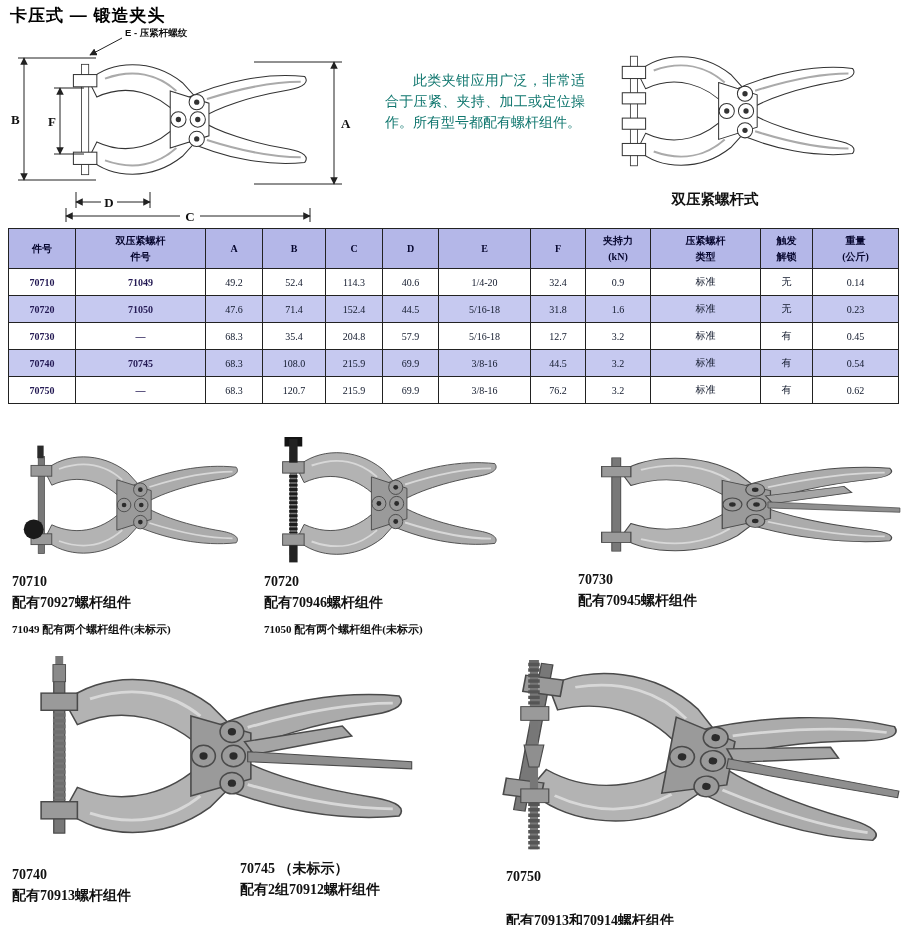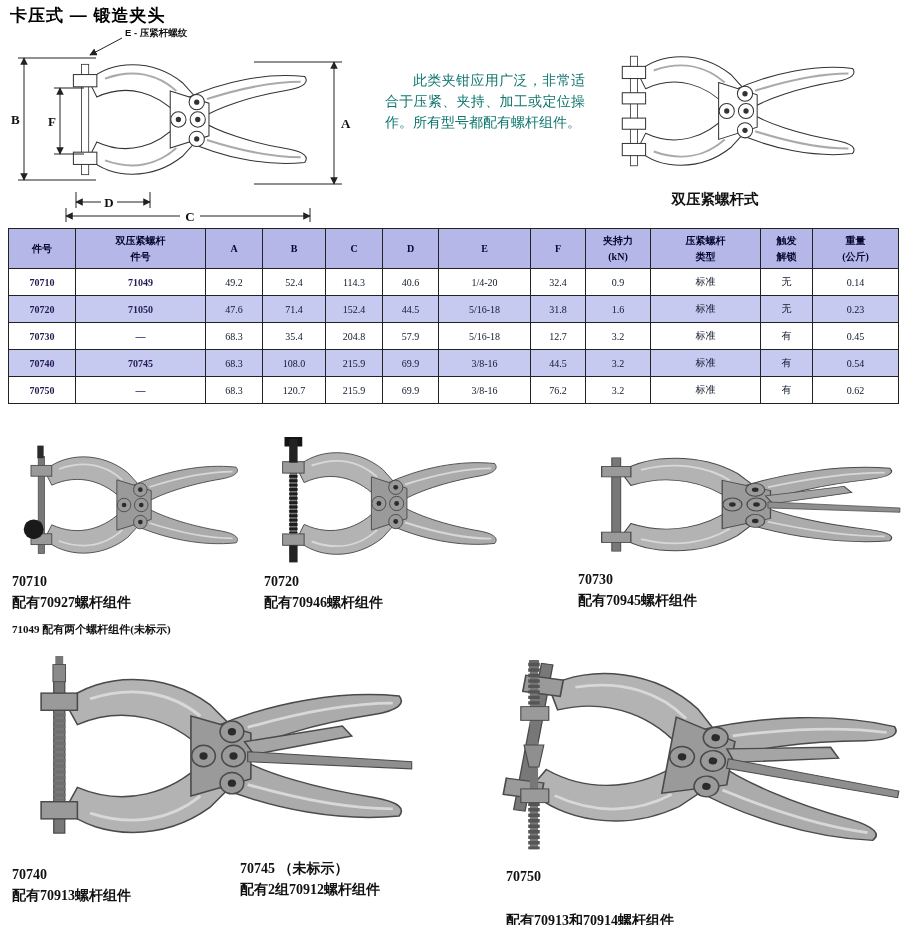--- a/index.html
+++ b/index.html
@@ -257,20 +257,21 @@
   <div class="abs cap" style="left:264px;top:571px">
     <div>70720</div>
     <div>配有70946螺杆组件</div>
   </div>
   <div class="abs cap" style="left:578px;top:569px">
     <div>70730</div>
     <div>配有70945螺杆组件</div>
   </div>
 
   <div class="abs capnote" style="left:12px;top:622px">71049 配有两个螺杆组件(未标示)</div>
+  <div class="abs capnote" style="left:264px;top:622px">71050 配有两个螺杆组件(未标示)</div>
 
   <svg class="abs" style="left:8px;top:656px" width="410" height="200" viewBox="0 0 260 140" preserveAspectRatio="none">
     <use href="#clampG" class="clamp-photo" width="260" height="140"></use>
     <g>
       <rect x="30" y="0" width="5" height="8" fill="#777"></rect>
       <rect x="28.5" y="6" width="8" height="12" fill="#8a8a8a" stroke="#4a4a4a" stroke-width="0.6"></rect>
       <line x1="32.5" y1="40" x2="32.5" y2="101" stroke="#6f6f6f" stroke-width="8" stroke-dasharray="2.5 1.5"></line>
     </g>
     <path d="M150,60 L212,49 L218,56 L156,69 Z" fill="#a5a5a5" stroke="#4a4a4a"></path>
     <path d="M152,67 L256,74 L256,79 L152,74 Z" fill="#8f8f8f" stroke="#4a4a4a" stroke-width="0.7"></path>

